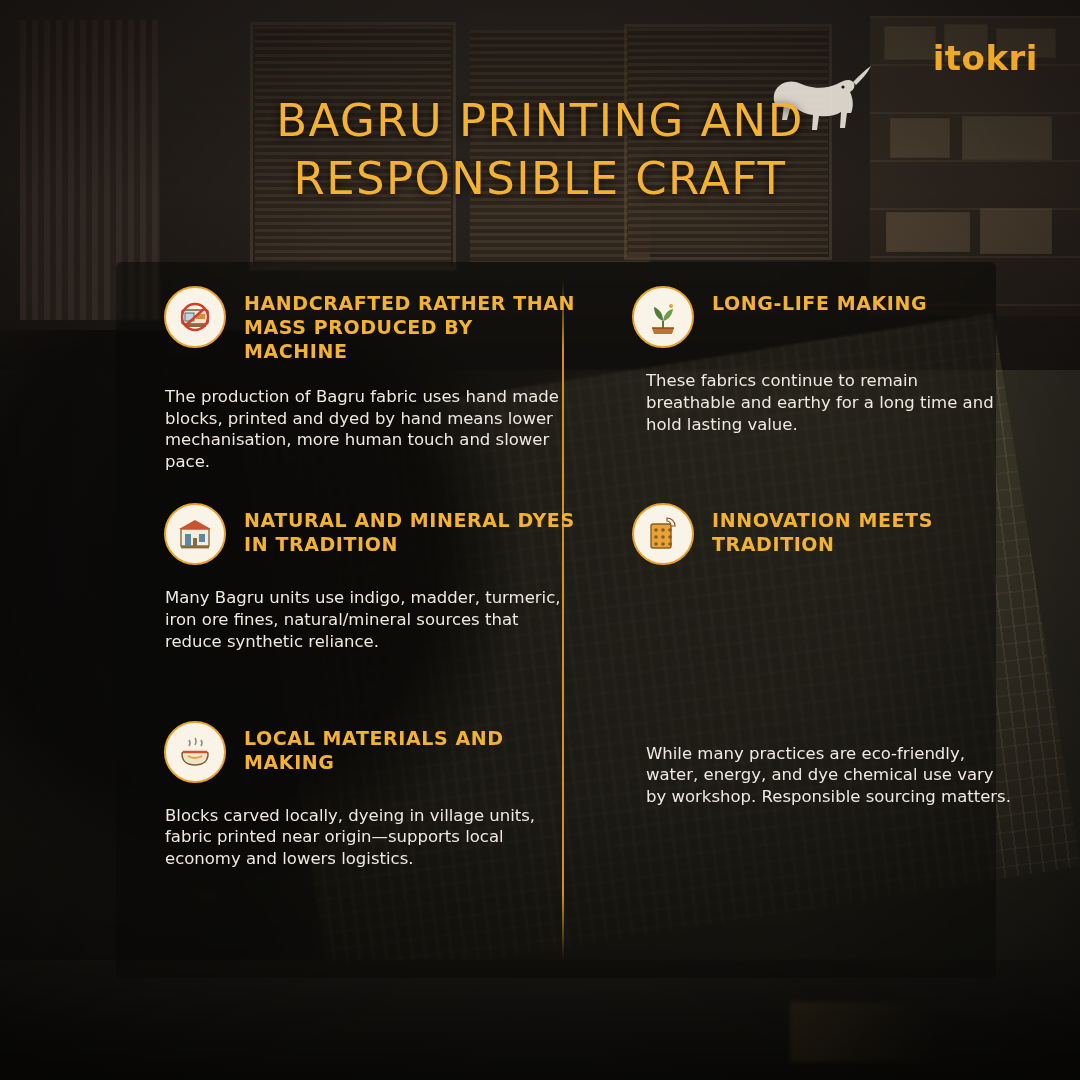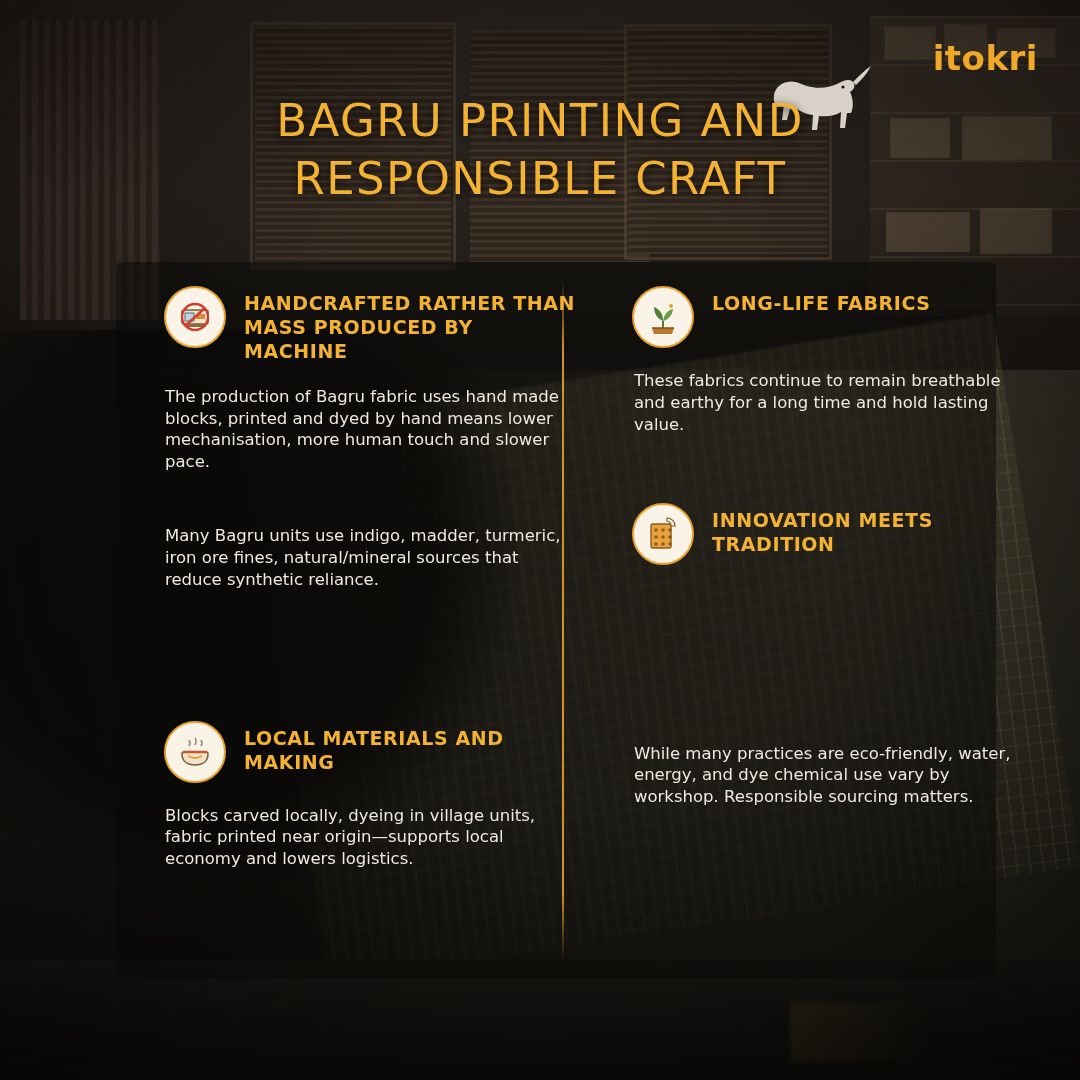--- a/index.html
+++ b/index.html
@@ -156,21 +156,21 @@
     padding-top: 6px;
   }
   .cell-body {
     color: #efe9e1;
     font-size: 16.5px;
     line-height: 1.32;
     margin-top: 22px;
     font-family: "DejaVu Sans", sans-serif;
   }
   .cell.left .cell-body { margin-left: 1px; }
-  .cell.right .cell-body { margin-left: 2px; }
+  .cell.right .cell-body { margin-left: 14px; }
 </style>
 </head>
 <body>
 
 <div id="poster">
 
   <div class="bg">
     <div class="bg-door"></div>
     <div class="bg-shutter s1"></div>
     <div class="bg-shutter s2"></div>
@@ -235,26 +235,39 @@
         <div class="icon-badge">
           <svg width="44" height="44" viewBox="0 0 44 44">
             <path d="M22 26 C22 18 18 14 13 12 C13 19 17 24 22 26 Z" fill="#4f7d3a"></path>
             <path d="M22 26 C23 19 27 15 32 14 C31 21 27 25 22 26 Z" fill="#6d9c46"></path>
             <line x1="22" y1="26" x2="22" y2="33" stroke="#4f7d3a" stroke-width="2"></line>
             <path d="M11 33 h22 l-2 6 H13 Z" fill="#b9762f"></path>
             <path d="M11 33 h22" stroke="#8a4f1d" stroke-width="1.4"></path>
             <circle cx="30" cy="11" r="2" fill="#e0a433"></circle>
           </svg>
         </div>
-        <div class="cell-title">LONG-LIFE FABRICS</div>
+        <div class="cell-title">LONG-LIFE MAKING</div>
       </div>
       <div class="cell-body">These fabrics continue to remain breathable and earthy for a long time and hold lasting value.</div>
     </div>
 
     <div class="cell left">
+      <div class="head-row">
+        <div class="icon-badge">
+          <svg width="44" height="44" viewBox="0 0 44 44">
+            <rect x="8" y="17" width="28" height="17" fill="#f4ecdc" stroke="#8a6a3b" stroke-width="1.4"></rect>
+            <path d="M6 17 L22 8 L38 17 Z" fill="#c9542f"></path>
+            <rect x="12" y="22" width="6" height="12" fill="#5b86a6"></rect>
+            <rect x="26" y="22" width="6" height="8" fill="#5b86a6"></rect>
+            <rect x="20" y="26" width="4" height="8" fill="#8a6a3b"></rect>
+            <rect x="8" y="34" width="28" height="2.4" fill="#8a6a3b"></rect>
+          </svg>
+        </div>
+        <div class="cell-title">NATURAL AND MINERAL DYES IN TRADITION</div>
+      </div>
       <div class="cell-body">Many Bagru units use indigo, madder, turmeric, iron ore fines, natural/mineral sources that reduce synthetic reliance.</div>
     </div>
 
     <div class="cell right">
       <div class="head-row">
         <div class="icon-badge">
           <svg width="44" height="44" viewBox="0 0 44 44">
             <rect x="10" y="12" width="20" height="24" rx="2" fill="#e7a33a" stroke="#8a5c1d" stroke-width="1.4"></rect>
             <g fill="#8a5c1d">
               <circle cx="15" cy="18" r="1.8"></circle>

